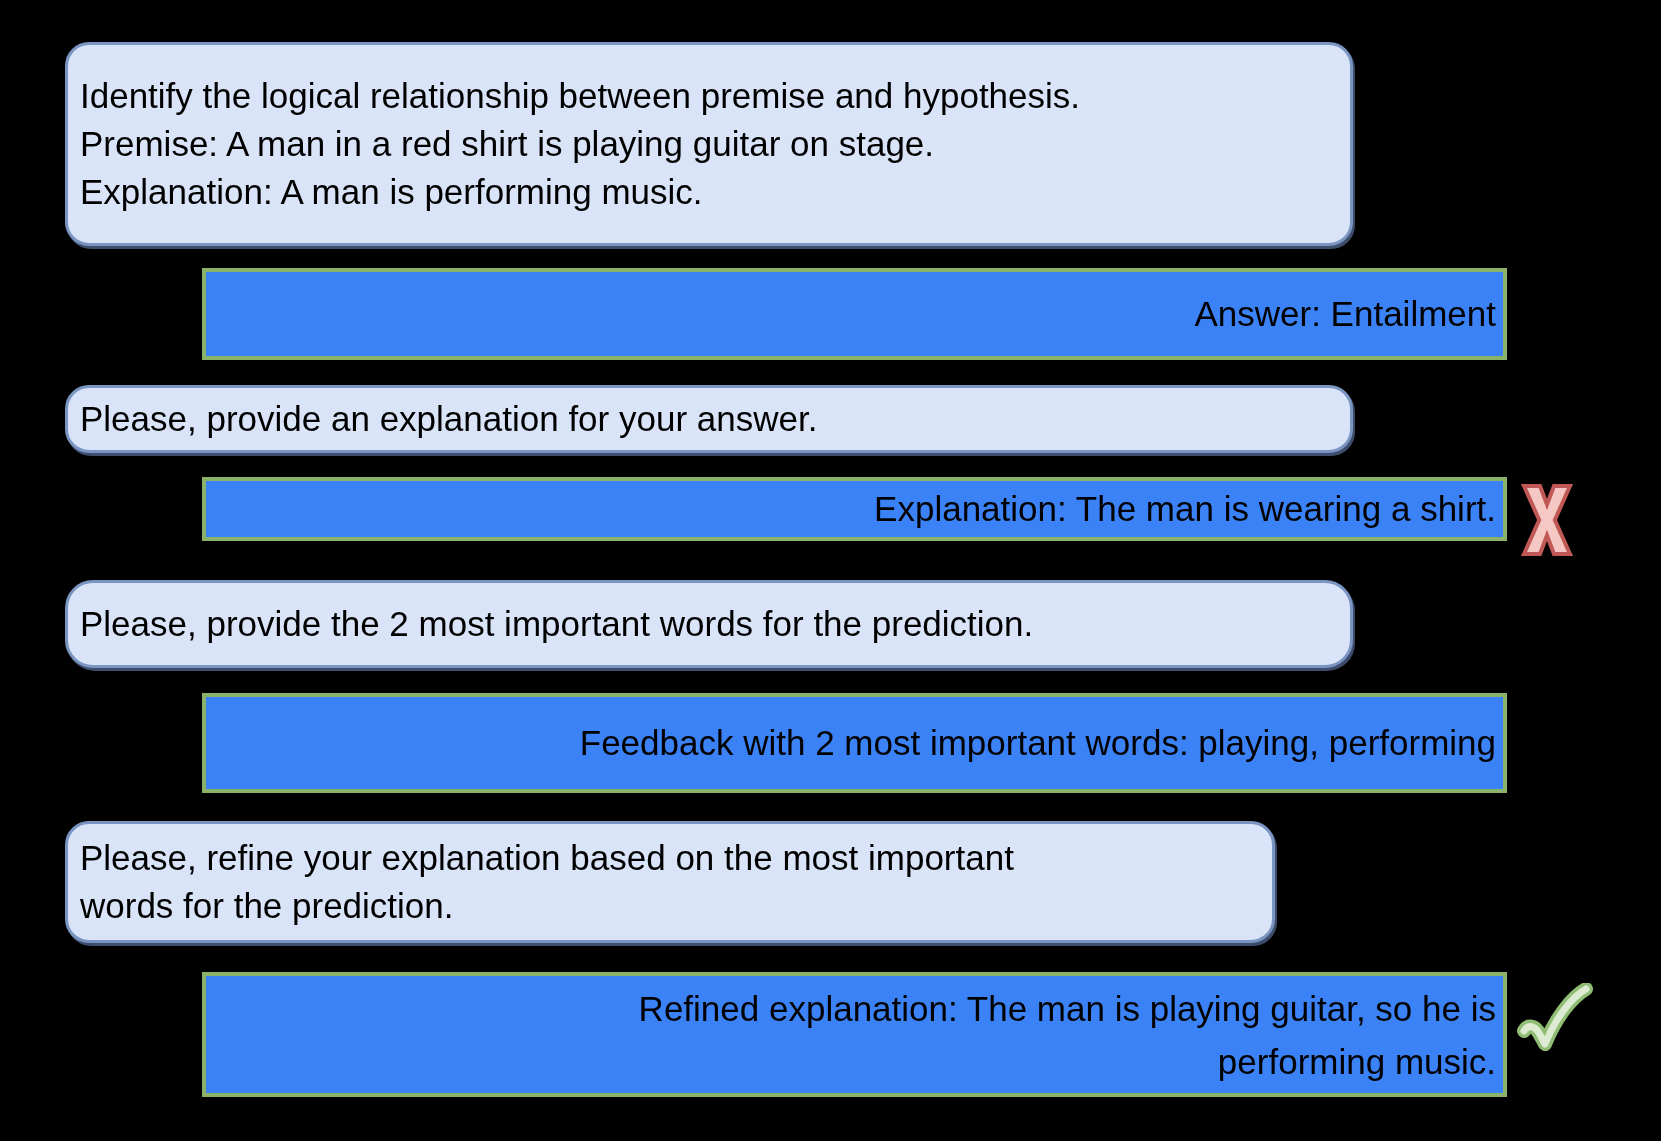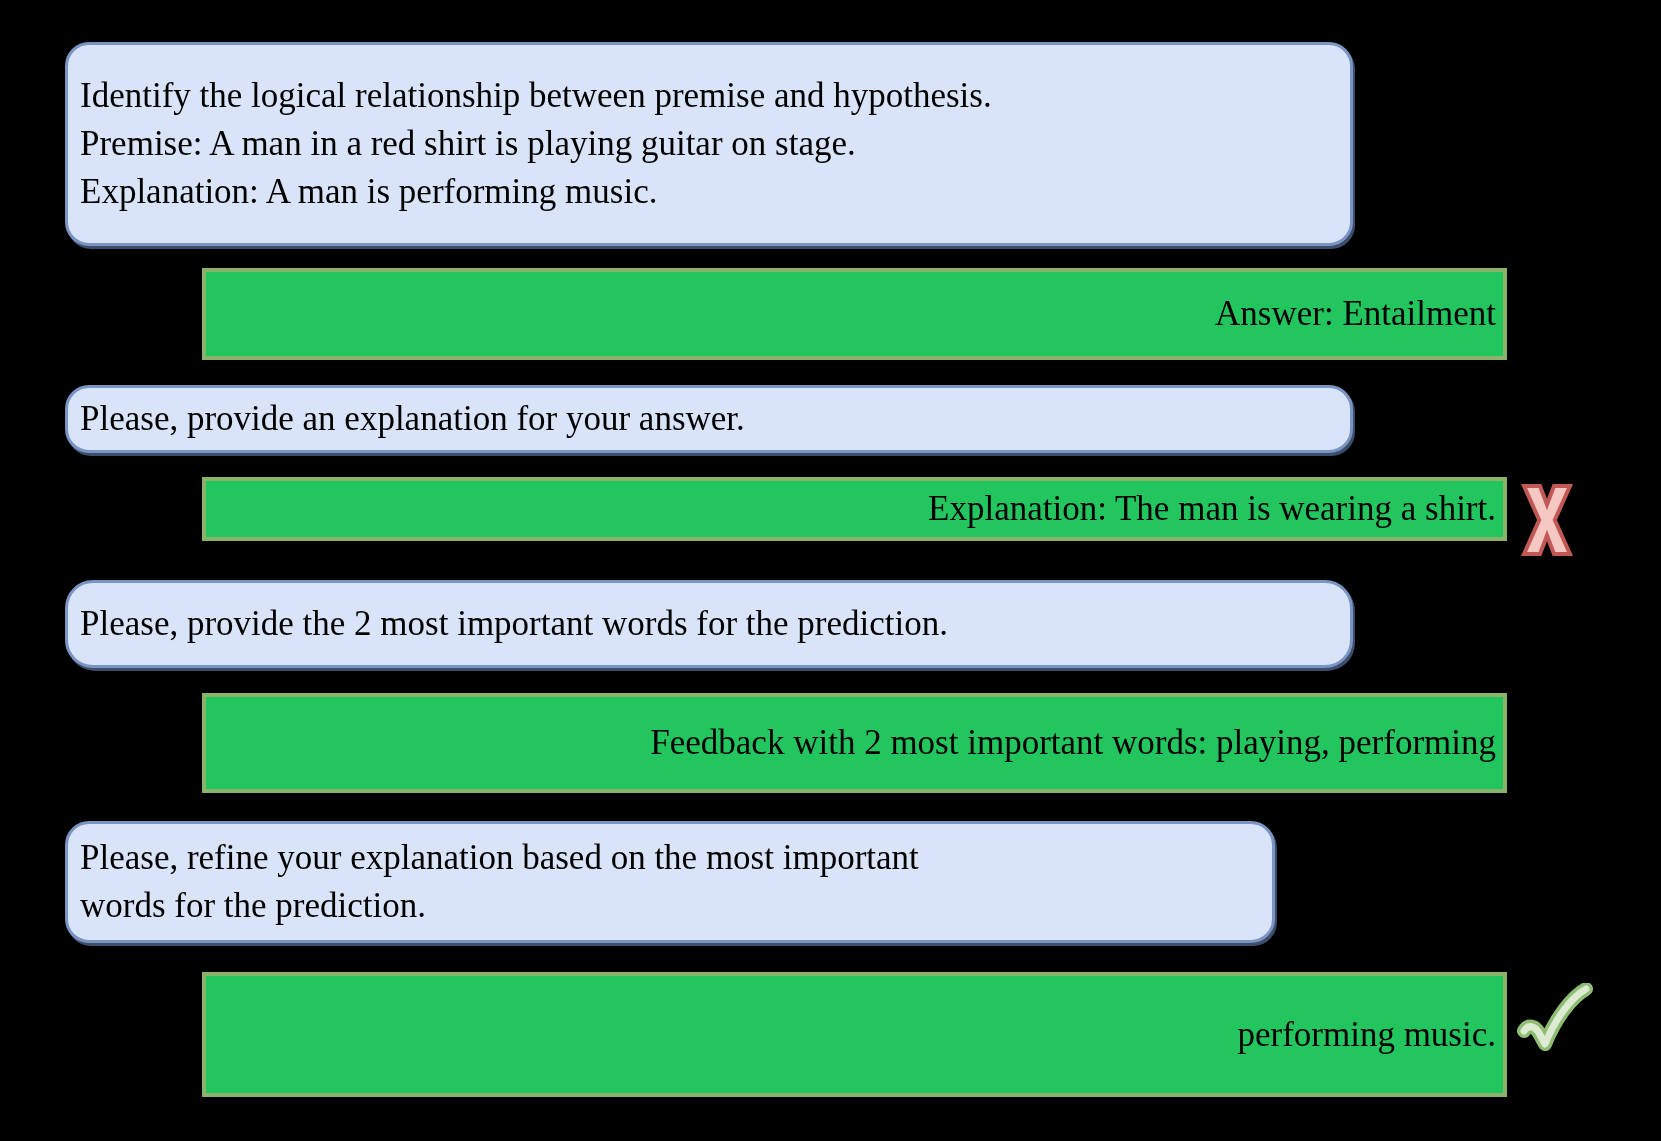--- a/index.html
+++ b/index.html
@@ -6,21 +6,21 @@
     margin: 0;
     padding: 0;
     background: #000000;
   }
   .stage {
     position: relative;
     width: 1661px;
     height: 1141px;
     background: #000000;
     overflow: hidden;
-    font-family: Liberation Serif, serif;
+    font-family: Liberation Sans, sans-serif;
     color: #000000;
   }
   .msg {
     position: absolute;
     box-sizing: border-box;
     display: flex;
     flex-direction: column;
     justify-content: center;
     font-size: 35px;
     line-height: 48px;
@@ -30,21 +30,21 @@
   .user {
     background: #d9e4f8;
     border: 3px solid #7b95c2;
     border-radius: 24px;
     box-shadow: 2px 3px 0 rgba(72, 90, 126, 0.85);
     padding: 0 12px;
     align-items: flex-start;
     text-align: left;
   }
   .model {
-    background: #22c55e;
+    background: #3b82f6;
     border: 4px solid #8ab369;
     border-radius: 0;
     padding: 0 7px;
     align-items: flex-end;
     text-align: right;
   }
   
   .m0 { left: 65px;  top: 42px;  width: 1288px; height: 204px; }
   .m1 { left: 202px; top: 268px; width: 1305px; height: 92px;  }
   .m2 { left: 65px;  top: 385px; width: 1288px; height: 68px;  }
@@ -96,20 +96,21 @@
   <div class="msg model m5">
     <div class="line">Feedback with 2 most important words: playing, performing</div>
   </div>
 
   <div class="msg user m6">
     <div class="line">Please, refine your explanation based on the most important</div>
     <div class="line">words for the prediction.</div>
   </div>
 
   <div class="msg model m7">
+    <div class="line">Refined explanation: The man is playing guitar, so he is</div>
     <div class="line">performing music.</div>
   </div>
 
   <div class="icon icon-check">
     <svg viewBox="0 0 86 82" xmlns="http://www.w3.org/2000/svg">
       <path d="M10 48 C14 41 21 43 25 50 L31 61 C42 34 58 14 72 6" fill="none" stroke-width="14" stroke-linecap="round" stroke-linejoin="round" stroke="#8fbd74"></path>
       <path d="M10 48 C14 41 21 43 25 50 L31 61 C42 34 58 14 72 6" fill="none" stroke-width="7" stroke-linecap="round" stroke-linejoin="round" stroke="#dcebd2"></path>
     </svg>
   </div>
 

